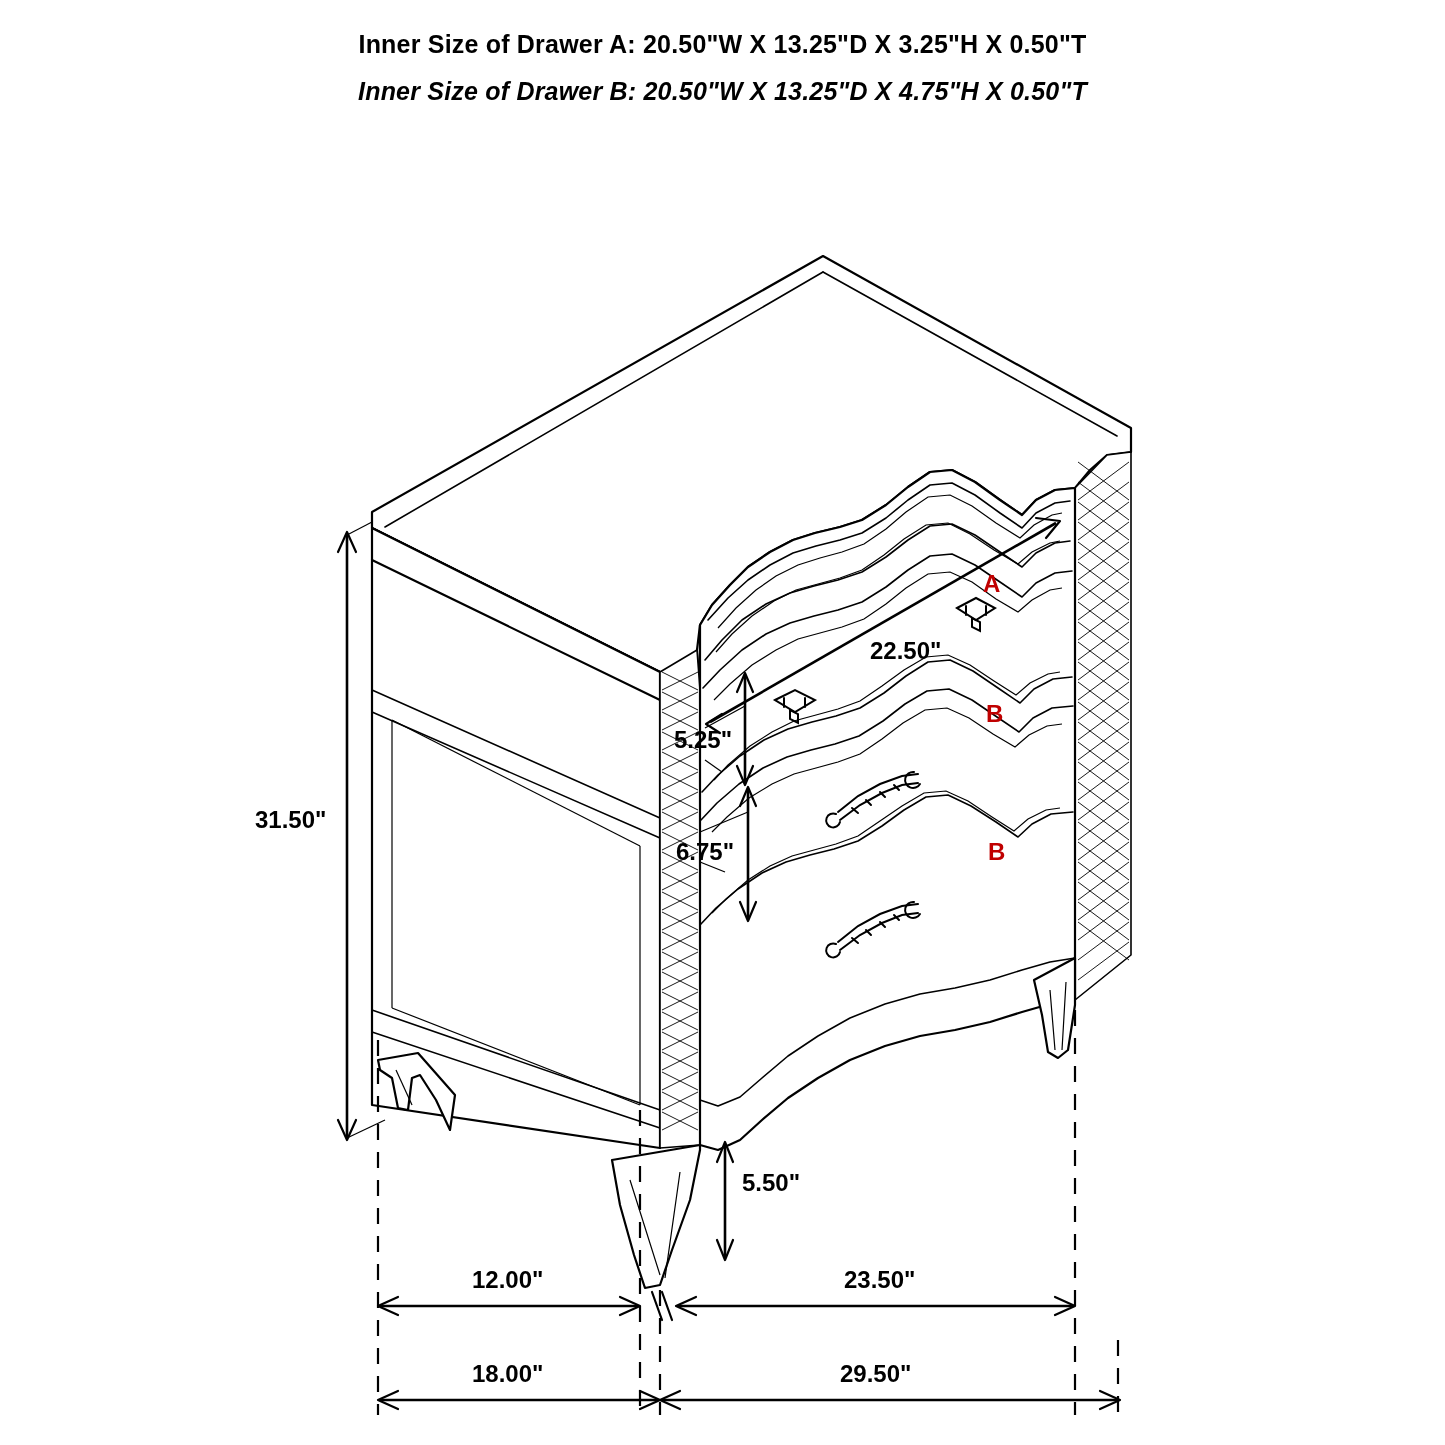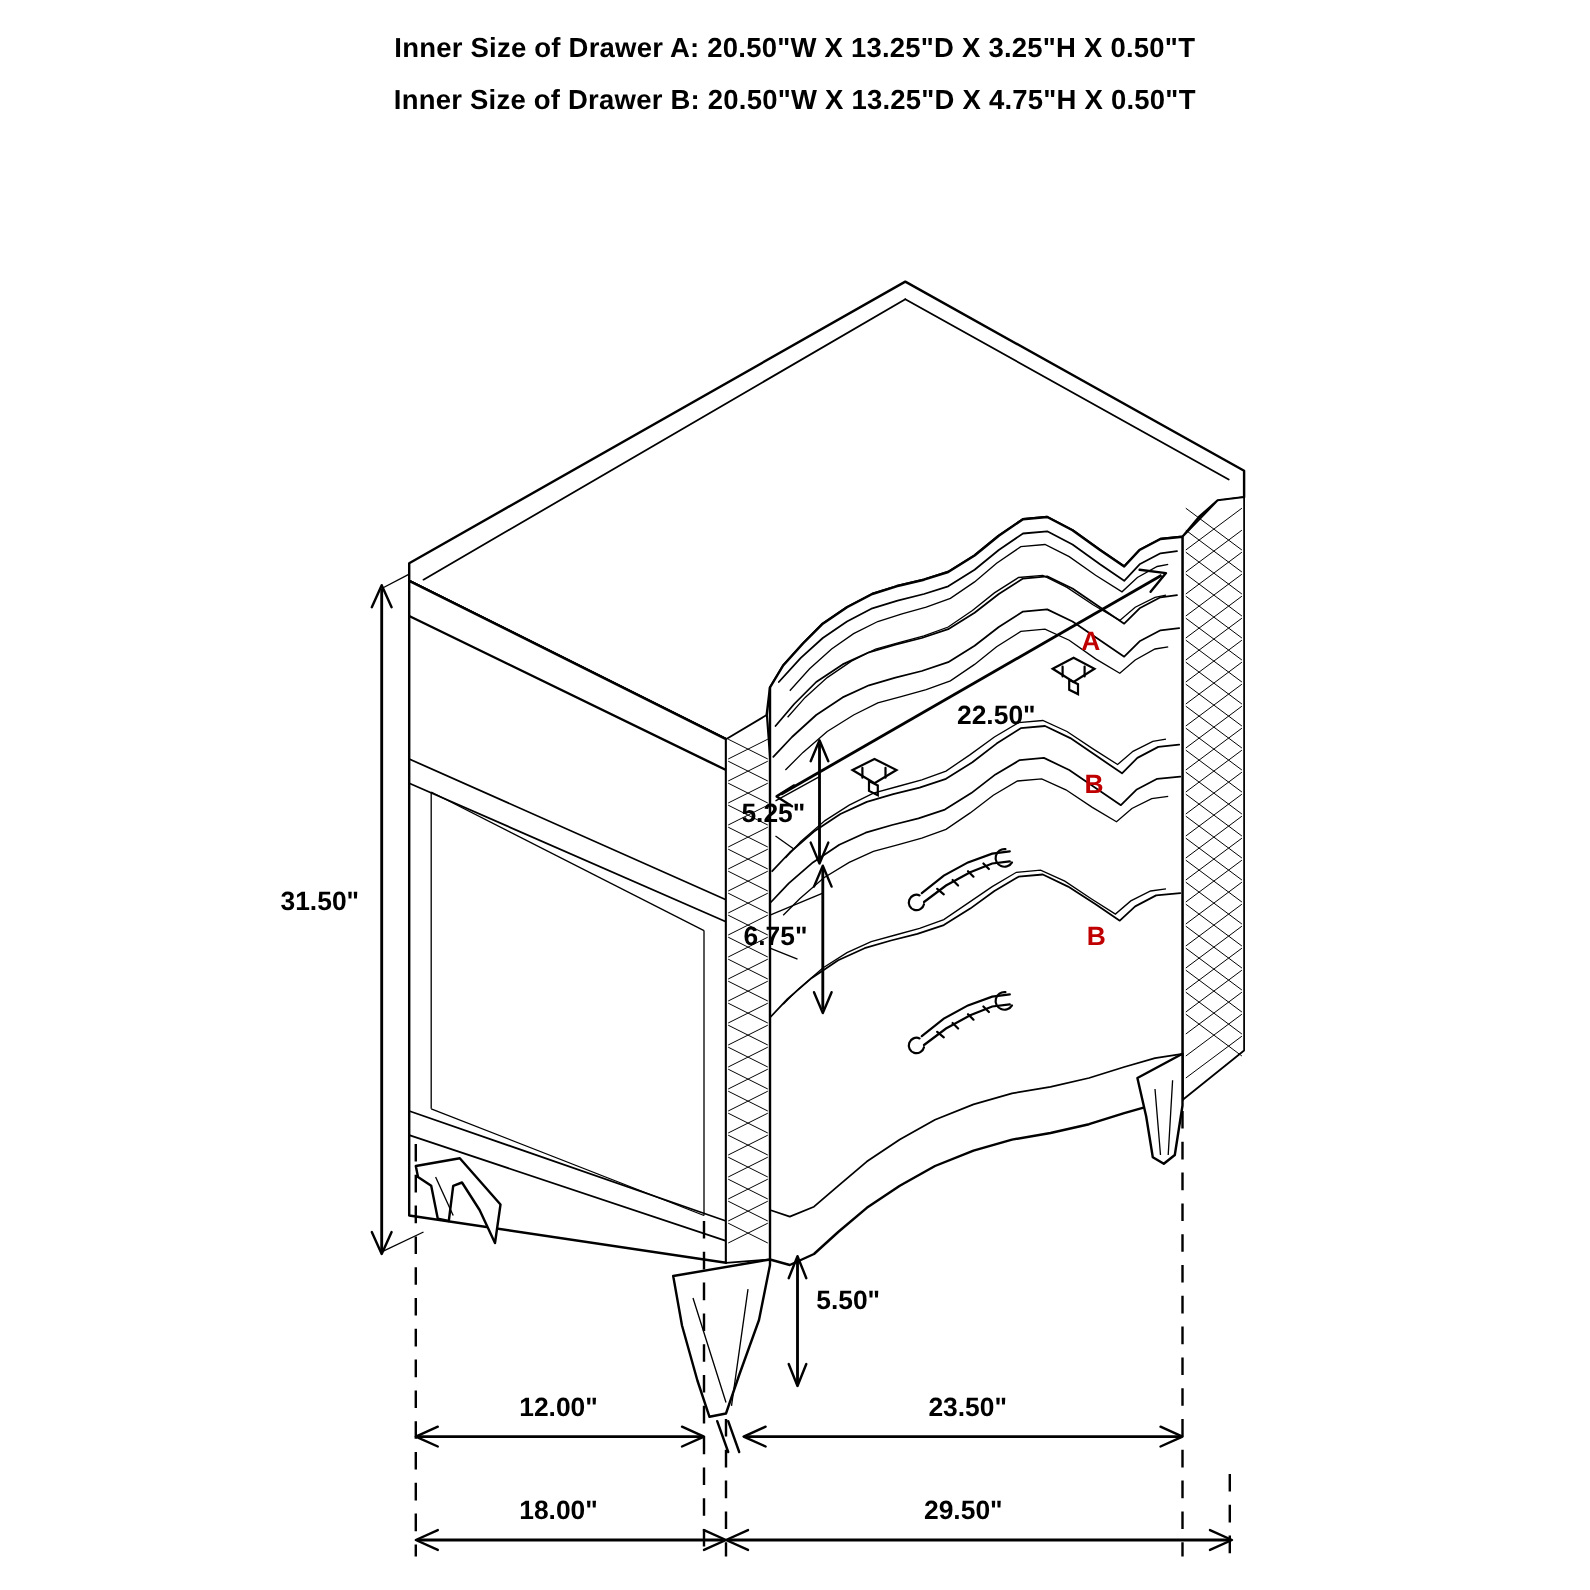--- a/index.html
+++ b/index.html
@@ -20,21 +20,21 @@
     left: 0;
     width: 1445px;
     text-align: center;
     font-weight: bold;
     font-size: 25px;
     color: #000000;
     letter-spacing: 0.2px;
     white-space: nowrap;
   }
   #hdr-a { top: 30px; }
-  #hdr-b { top: 77px; }
+  #hdr-b { top: 77px; font-style: italic; }
 
   .dimlabel {
     position: absolute;
     font-weight: bold;
     font-size: 24px;
     color: #000000;
     white-space: nowrap;
   }
   .drawerlabel {
     position: absolute;

